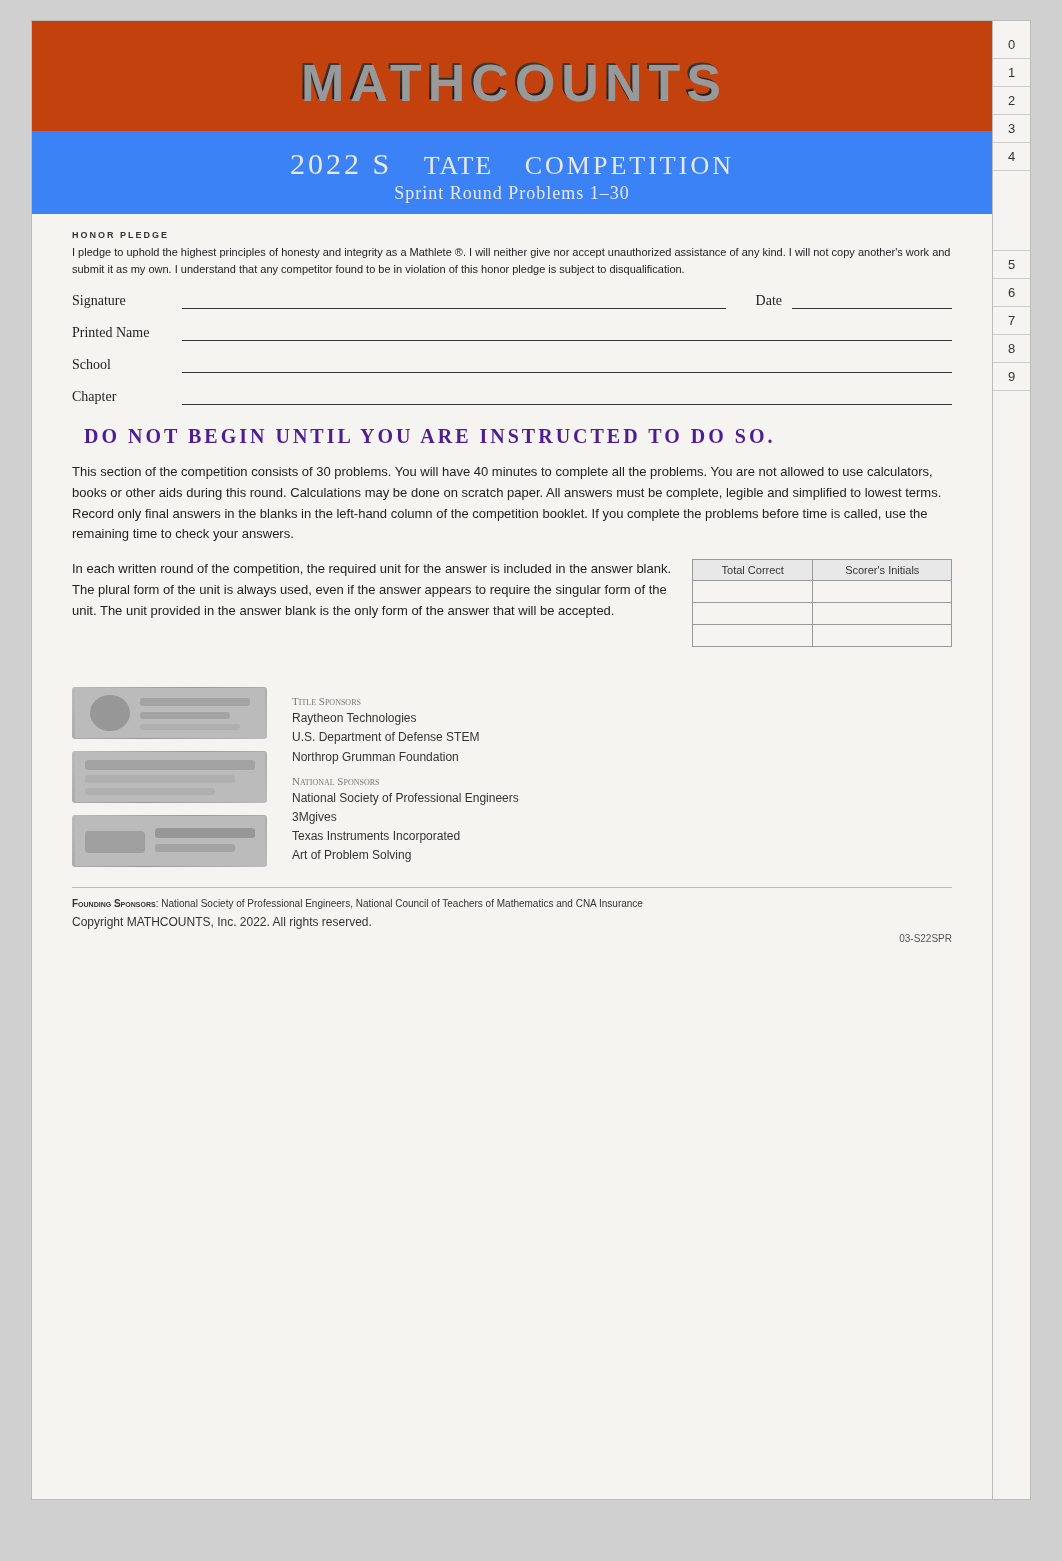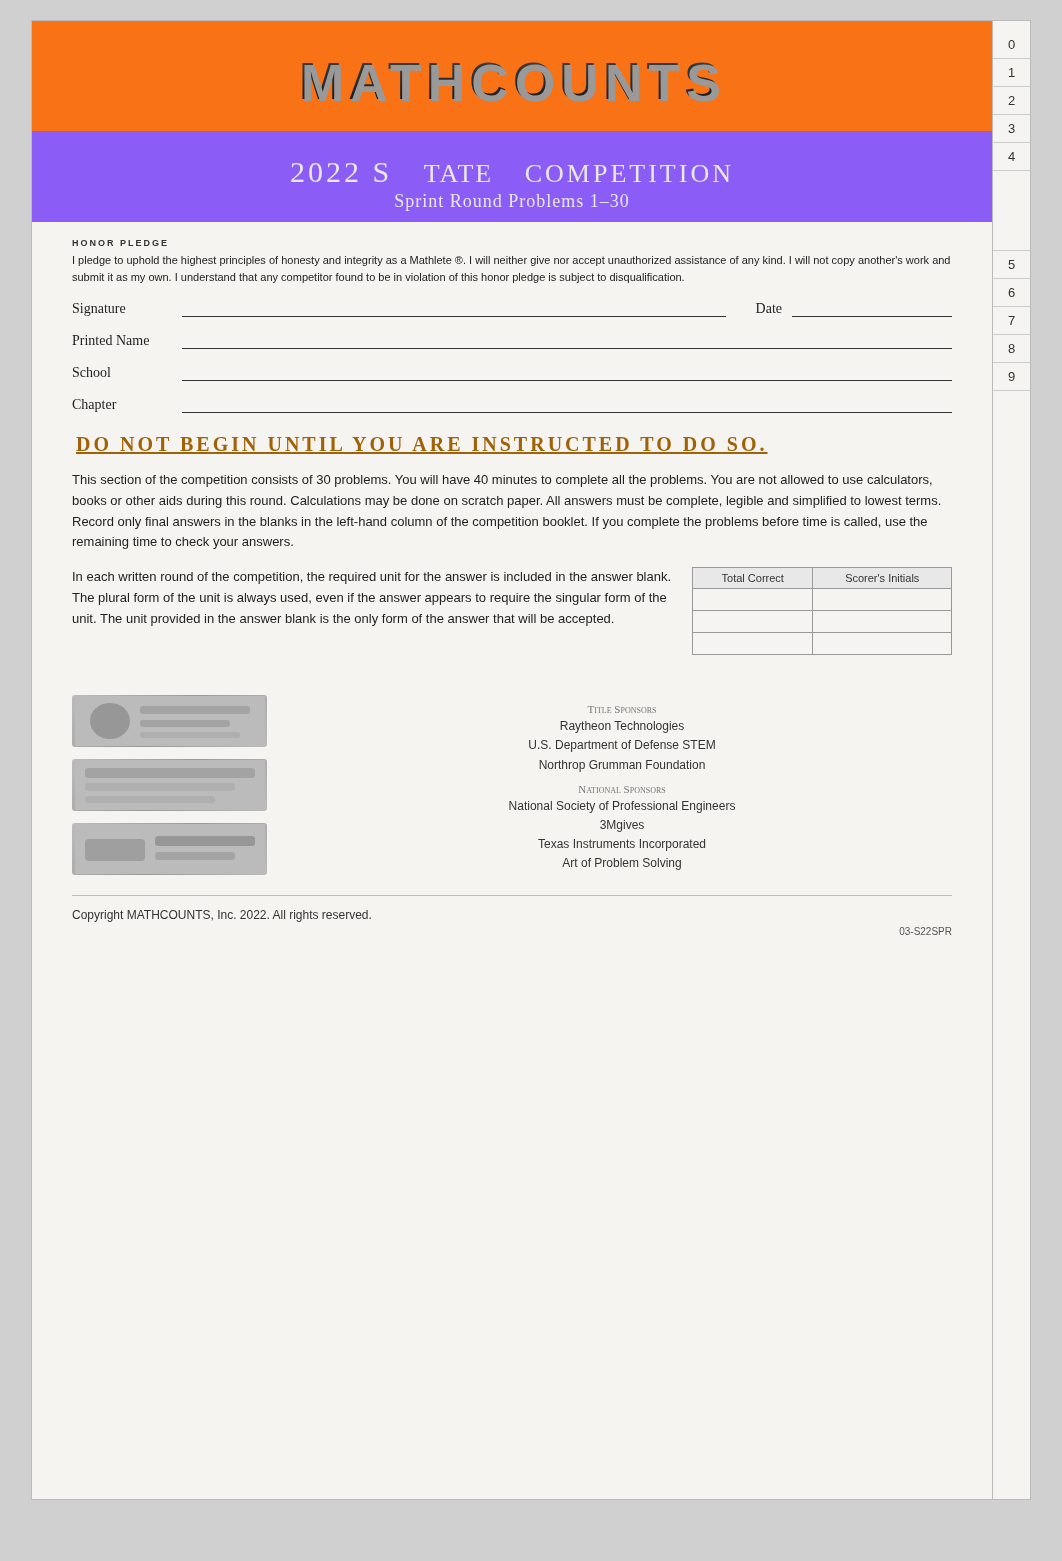--- a/index.html
+++ b/index.html
@@ -40,40 +40,40 @@
       color: #333;
       padding: 6px 0;
       width: 100%;
       text-align: center;
       border-bottom: 1px solid #ccc;
     }
     
     .logo-area {
       text-align: center;
       padding: 30px 40px 20px 40px;
-      background: #f97316;
+      background: #c2410c;
     }
     .logo-text {
       font-family: Arial Black, Arial, sans-serif;
       font-size: 52px;
       font-weight: 900;
       letter-spacing: 6px;
       color: #1a1a1a;
       text-shadow: 2px 2px 0px #999;
       background: linear-gradient(180deg, #444 0%, #111 100%);
       -webkit-background-clip: text;
       -webkit-text-fill-color: transparent;
       background-clip: text;
     }
     
     .title-banner {
-      background: #8b5cf6;
+      background: #3b82f6;
       color: #e8e8e8;
       text-align: center;
-      padding: 24px 20px 10px 20px;
+      padding: 16px 20px 10px 20px;
     }
     .title-banner .year-state {
       font-size: 30px;
       font-family: 'Times New Roman', serif;
       letter-spacing: 3px;
       font-weight: 300;
     }
     .title-banner .subtitle {
       font-size: 18px;
       font-family: 'Times New Roman', serif;
@@ -131,24 +131,23 @@
     .form-row-full .form-line {
       flex: 1;
     }
     
     .do-not-begin {
       font-family: 'Times New Roman', serif;
       font-size: 20px;
       font-weight: bold;
       letter-spacing: 3px;
       text-align: left;
-      margin: 20px 0 14px 4px;
-      color: #a16207;
+      margin: 20px 0 14px 12px;
+      color: #4c1d95;
       text-transform: uppercase;
-      text-decoration: underline;
     }
     .instructions {
       font-size: 13px;
       font-family: Arial, sans-serif;
       color: #222;
       line-height: 1.6;
       margin-bottom: 14px;
     }
     
     .two-col {
@@ -217,21 +216,21 @@
       height: 100%;
       background: linear-gradient(135deg, #bbb 0%, #999 50%, #bbb 100%);
       display: flex;
       align-items: center;
       justify-content: center;
       font-size: 10px;
       color: #555;
     }
     .sponsor-text-col {
       flex: 1;
-      text-align: center;
+      text-align: left;
     }
     .sponsor-category {
       font-variant: small-caps;
       font-size: 11px;
       color: #777;
       font-family: 'Times New Roman', serif;
       margin-top: 8px;
       margin-bottom: 2px;
     }
     .sponsor-names {
@@ -409,20 +408,23 @@
           <div class="sponsor-names">
             <div>National Society of Professional Engineers</div>
             <div>3Mgives</div>
             <div>Texas Instruments Incorporated</div>
             <div>Art of Problem Solving</div>
           </div>
         </div>
       </div>
 
       <div class="footer-area">
+        <div class="founding-sponsors">
+          <span class="label">Founding Sponsors</span><span>: National Society of Professional Engineers, National Council of Teachers of Mathematics and CNA Insurance</span>
+        </div>
         <div class="copyright">Copyright MATHCOUNTS, Inc. 2022.    All rights reserved.</div>
         <div class="doc-id">03-S22SPR</div>
       </div>
 
     </div>
   </div>
 
   <div class="sidebar-right">
     <div class="page-num">0</div>
     <div class="page-num">1</div>

